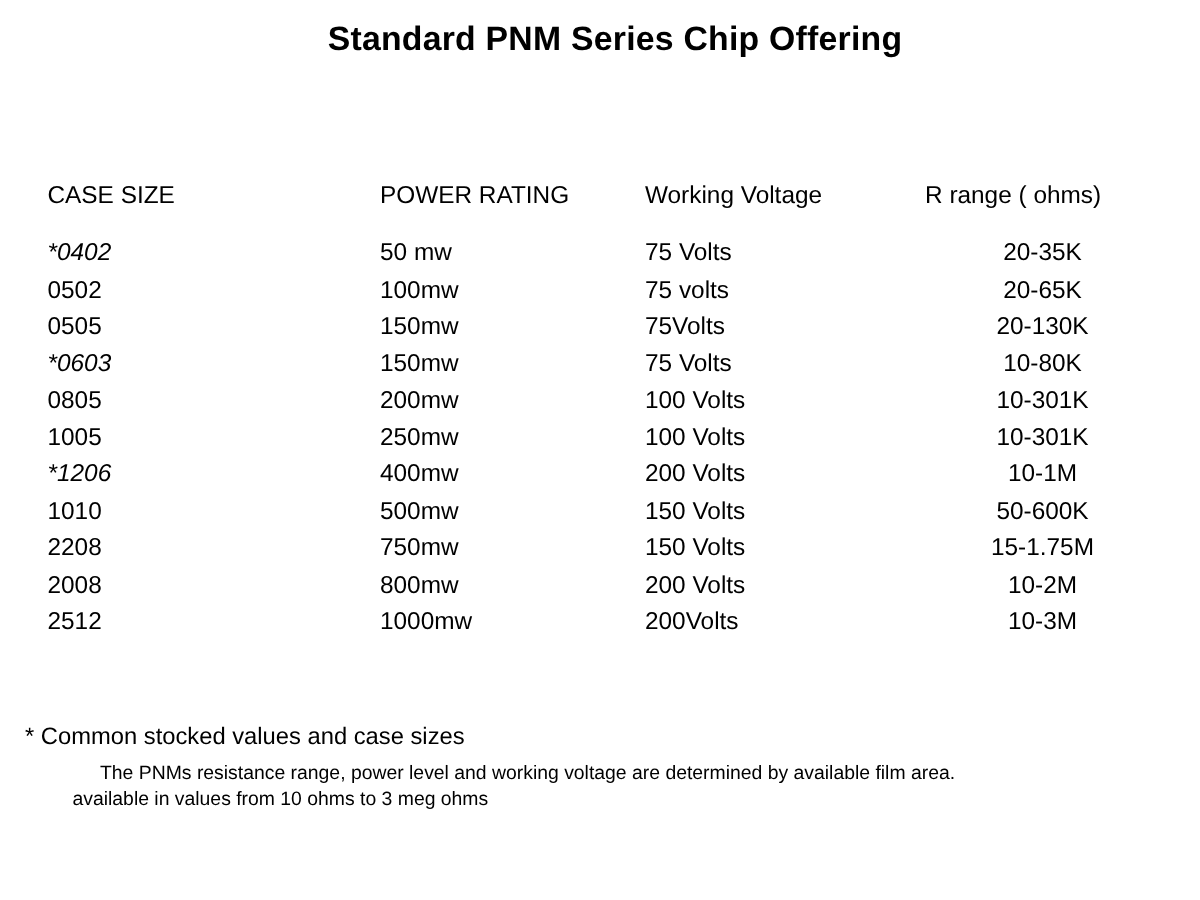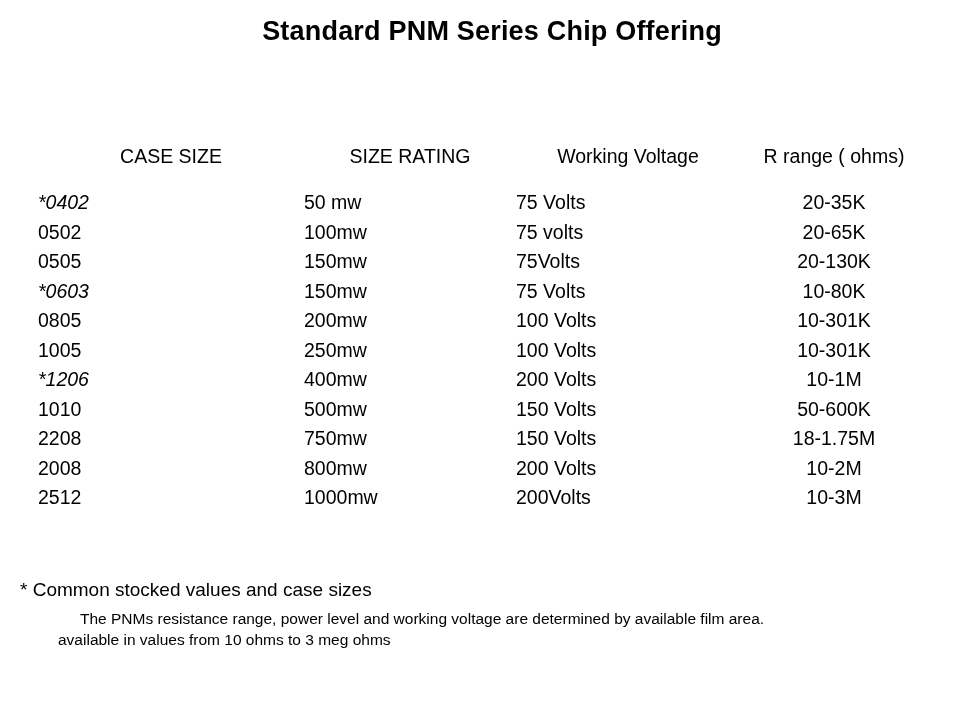--- a/index.html
+++ b/index.html
@@ -33,21 +33,21 @@
     position: absolute;
     top: 145px;
     left: 38px;
     width: 890px;
   }
   table.chip-table {
     border-collapse: collapse;
     font-size: 19.5px;
   }
   table.chip-table th {
-    text-align: center;
+    text-align: left;
     font-weight: normal;
     padding: 0 0 22px 0;
     white-space: nowrap;
     margin-left: 32px;
   }
   table.chip-table td {
     padding: 0 0 5px 0;
     white-space: nowrap;
     line-height: 24.5px;
   }
@@ -97,21 +97,21 @@
 
 <div class="slide">
 
   <div class="title">Standard PNM Series Chip Offering</div>
 
   <div class="table-wrap">
     <table class="chip-table">
       <thead>
         <tr>
           <th class="col-case head-case">CASE SIZE</th>
-          <th class="col-power head-power">SIZE RATING</th>
+          <th class="col-power head-power">POWER RATING</th>
           <th class="col-volt head-volt">Working Voltage</th>
           <th class="col-range head-range">R range ( ohms)</th>
         </tr>
       </thead>
       <tbody id="table-body">
           <tr>
             <td class="c-case col-case starred">*0402</td>
             <td class="c-power col-power">50 mw</td>
             <td class="c-volt col-volt">75 Volts</td>
             <td class="c-range col-range">20-35K</td>
@@ -155,21 +155,21 @@
           <tr>
             <td class="c-case col-case">1010</td>
             <td class="c-power col-power">500mw</td>
             <td class="c-volt col-volt">150 Volts</td>
             <td class="c-range col-range">50-600K</td>
           </tr>
           <tr>
             <td class="c-case col-case">2208</td>
             <td class="c-power col-power">750mw</td>
             <td class="c-volt col-volt">150 Volts</td>
-            <td class="c-range col-range">18-1.75M</td>
+            <td class="c-range col-range">15-1.75M</td>
           </tr>
           <tr>
             <td class="c-case col-case">2008</td>
             <td class="c-power col-power">800mw</td>
             <td class="c-volt col-volt">200 Volts</td>
             <td class="c-range col-range">10-2M</td>
           </tr>
           <tr>
             <td class="c-case col-case">2512</td>
             <td class="c-power col-power">1000mw</td>

